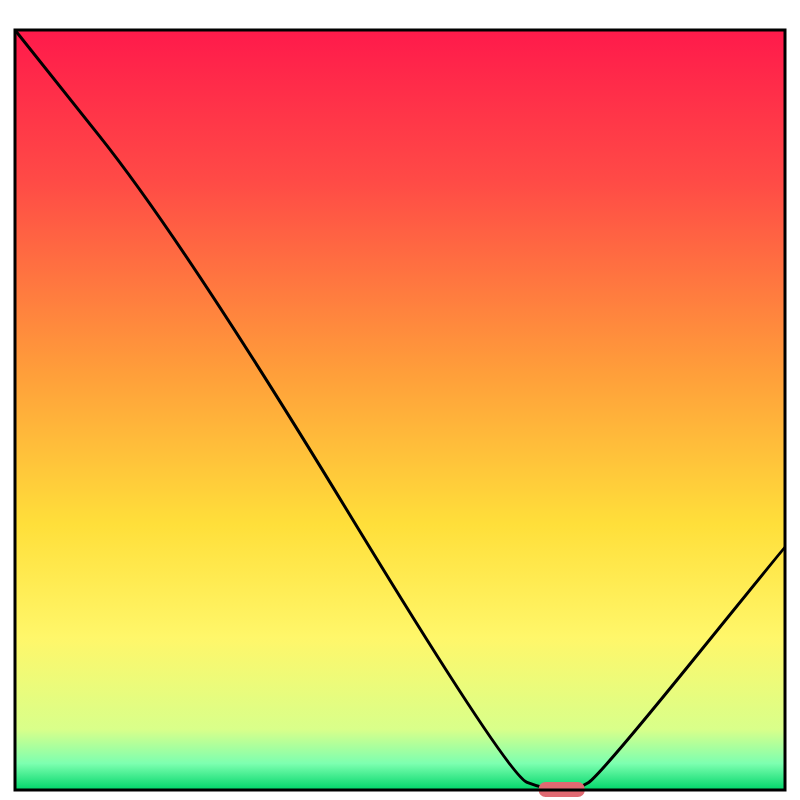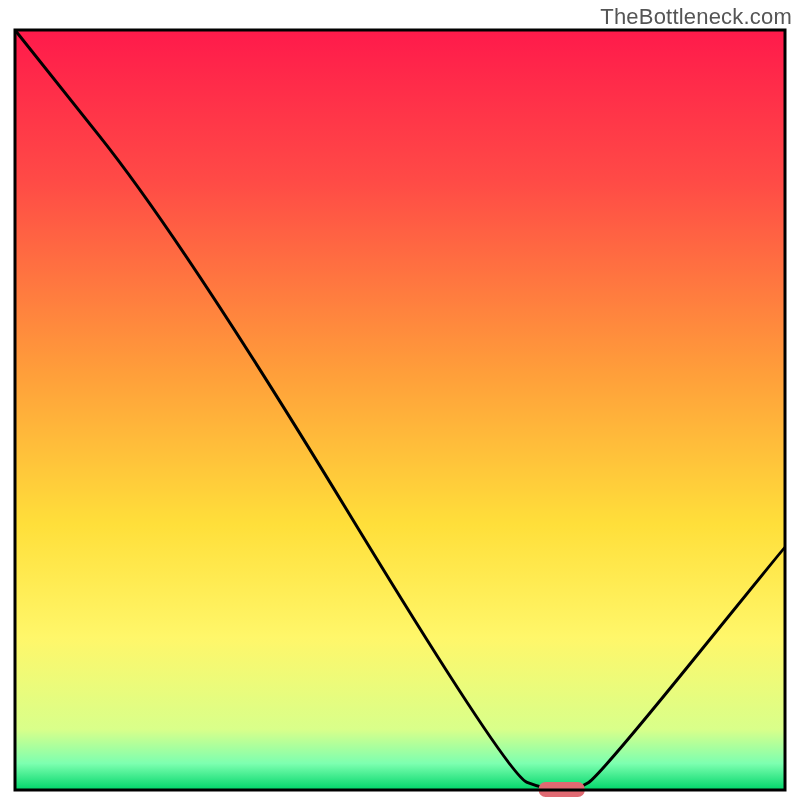--- a/index.html
+++ b/index.html
@@ -29,21 +29,20 @@
   svg {
     position: absolute;
     top: 0;
     left: 0;
   }
 </style>
 </head>
 <body>
 
 <div class="canvas">
-  <div class="watermark">TheBottleneck.com</div>
 
   <svg width="800" height="800" viewBox="0 0 800 800">
     <defs>
       <linearGradient id="bg-grad" x1="0" y1="0" x2="0" y2="1">
 
       <stop offset="0%" stop-color="#ff1a4b"></stop>
           <stop offset="20%" stop-color="#ff4b46"></stop>
           <stop offset="45%" stop-color="#ff9e3a"></stop>
           <stop offset="65%" stop-color="#ffdf3a"></stop>
           <stop offset="80%" stop-color="#fff76a"></stop>

